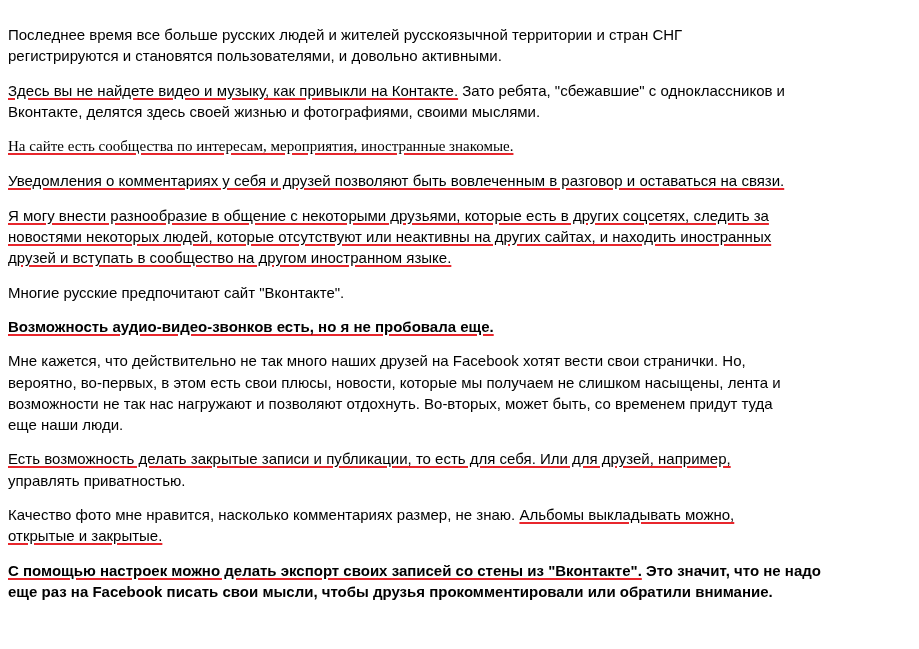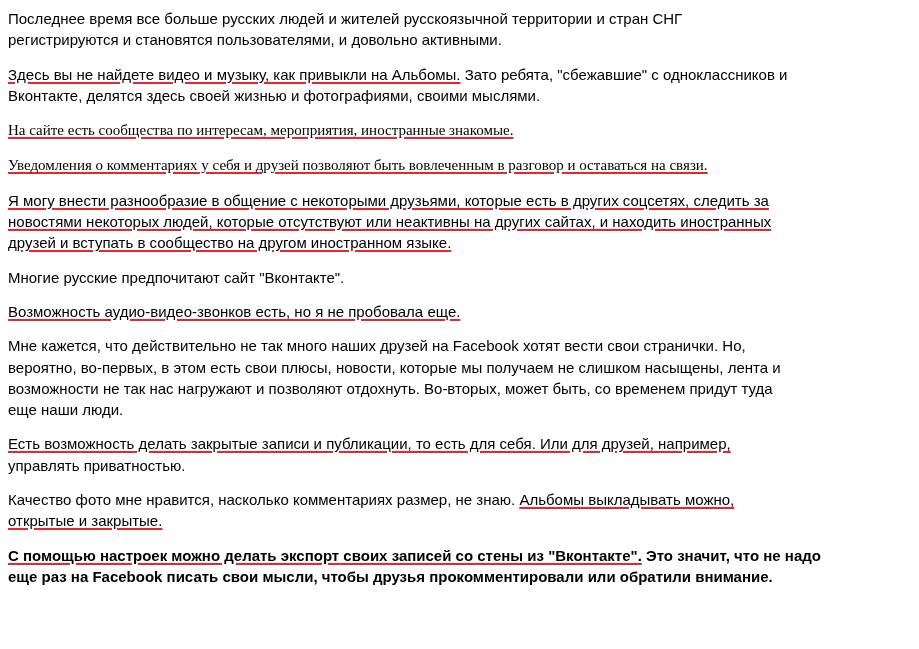--- a/index.html
+++ b/index.html
@@ -10,21 +10,21 @@
   body {
     width: 919px;
     height: 649px;
     font-family: "Liberation Sans", sans-serif;
     color: #000000;
     font-size: 15px;
     line-height: 1.42;
     overflow: hidden;
   }
   .page {
-    padding: 8px 10px 0 8px;
+    padding: 24px 10px 0 8px;
     box-sizing: border-box;
     width: 919px;
   }
   p.para {
     margin: 0 0 13px 0;
     text-align: left;
   }
   p.para:last-child {
     margin-bottom: 12px;
     font-weight: bold;
@@ -37,23 +37,23 @@
     text-decoration-color: #e8262c;
     text-decoration-thickness: 2px;
     text-underline-offset: 2px;
   }
 </style>
 </head>
 <body>
 
 <div class="page" id="doc-root">
     <p class="para"><span class="seg">Последнее время все больше русских людей и жителей русскоязычной территории и стран СНГ</span><br><span class="seg">регистрируются и становятся пользователями, и довольно активными.</span></p>
-    <p class="para"><span class="seg u" style="text-decoration-color: rgb(232, 38, 44);">Здесь вы не найдете видео и музыку, как привыкли на Альбомы.</span><span class="seg"> Зато ребята, "сбежавшие" с одноклассников и</span><br><span class="seg">Вконтакте, делятся здесь своей жизнью и фотографиями, своими мыслями.</span></p>
+    <p class="para"><span class="seg u" style="text-decoration-color: rgb(232, 38, 44);">Здесь вы не найдете видео и музыку, как привыкли на Контакте.</span><span class="seg"> Зато ребята, "сбежавшие" с одноклассников и</span><br><span class="seg">Вконтакте, делятся здесь своей жизнью и фотографиями, своими мыслями.</span></p>
     <p class="para"><span class="seg u" style="text-decoration-color: rgb(232, 38, 44); font-family: Liberation Serif, serif;">На сайте есть сообщества по интересам, мероприятия, иностранные знакомые.</span></p>
-    <p class="para"><span class="seg u" style="text-decoration-color: rgb(232, 38, 44); font-family: Liberation Serif, serif;">Уведомления о комментариях у себя и друзей позволяют быть вовлеченным в разговор и оставаться на связи.</span></p>
+    <p class="para"><span class="seg u" style="text-decoration-color: rgb(232, 38, 44);">Уведомления о комментариях у себя и друзей позволяют быть вовлеченным в разговор и оставаться на связи.</span></p>
     <p class="para"><span class="seg u" style="text-decoration-color: rgb(232, 38, 44);">Я могу внести разнообразие в общение с некоторыми друзьями, которые есть в других соцсетях, следить за</span><br><span class="seg u" style="text-decoration-color: rgb(232, 38, 44);">новостями некоторых людей, которые отсутствуют или неактивны на других сайтах, и находить иностранных</span><br><span class="seg u" style="text-decoration-color: rgb(232, 38, 44);">друзей и вступать в сообщество на другом иностранном языке.</span></p>
     <p class="para"><span class="seg">Многие русские предпочитают сайт "Вконтакте".</span></p>
-    <p class="para"><span class="seg u" style="text-decoration-color: rgb(232, 38, 44);">Возможность аудио-видео-звонков есть, но я не пробовала еще.</span></p>
+    <p class="para"><span class="seg u" style="text-decoration-color: rgb(232, 38, 44); font-weight: bold;">Возможность аудио-видео-звонков есть, но я не пробовала еще.</span></p>
     <p class="para"><span class="seg">Мне кажется, что действительно не так много наших друзей на Facebook хотят вести свои странички. Но,</span><br><span class="seg">вероятно, во-первых, в этом есть свои плюсы, новости, которые мы получаем не слишком насыщены, лента и</span><br><span class="seg">возможности не так нас нагружают и позволяют отдохнуть. Во-вторых, может быть, со временем придут туда</span><br><span class="seg">еще наши люди.</span></p>
     <p class="para"><span class="seg u" style="text-decoration-color: rgb(232, 38, 44);">Есть возможность делать закрытые записи и публикации, то есть для себя. Или для друзей, например,</span><br><span class="seg">управлять приватностью.</span></p>
     <p class="para"><span class="seg">Качество фото мне нравится, насколько комментариях размер, не знаю. </span><span class="seg u" style="text-decoration-color: rgb(232, 38, 44);">Альбомы выкладывать можно,</span><br><span class="seg u" style="text-decoration-color: rgb(232, 38, 44);">открытые и закрытые.</span></p>
     <p class="para"><span class="seg u" style="text-decoration-color: rgb(232, 38, 44);">С помощью настроек можно делать экспорт своих записей со стены из "Вконтакте".</span><span class="seg"> Это значит, что не надо</span><br><span class="seg">еще раз на Facebook писать свои мысли, чтобы друзья прокомментировали или обратили внимание.</span></p>
   </div>
 
 </body></html>

